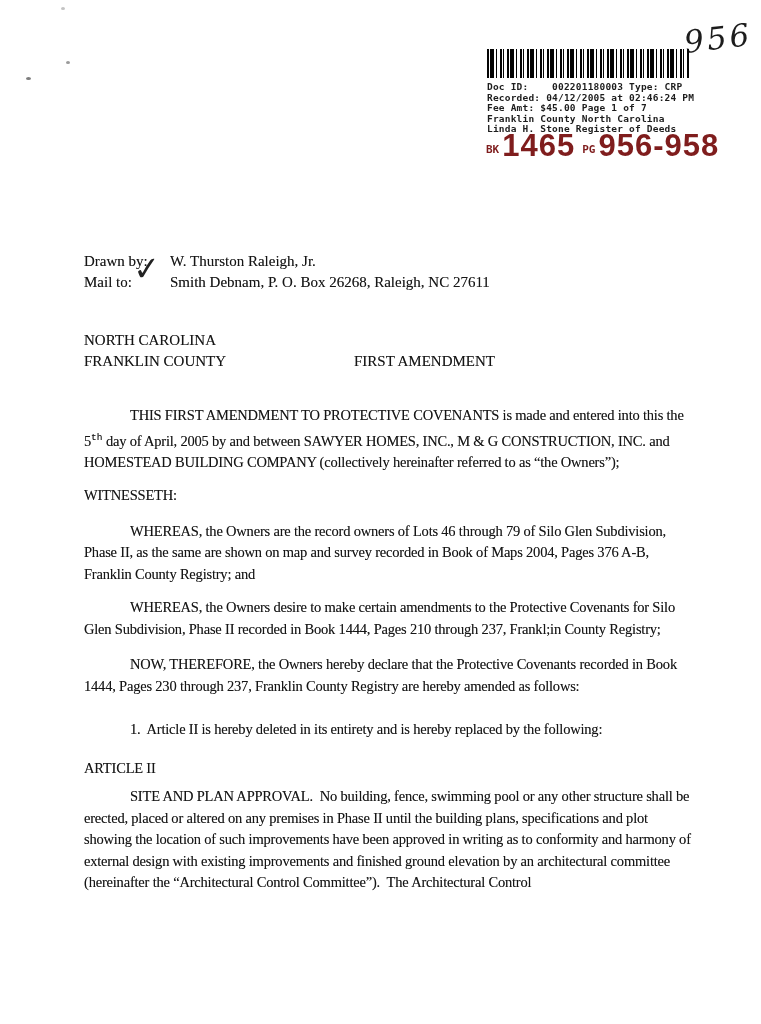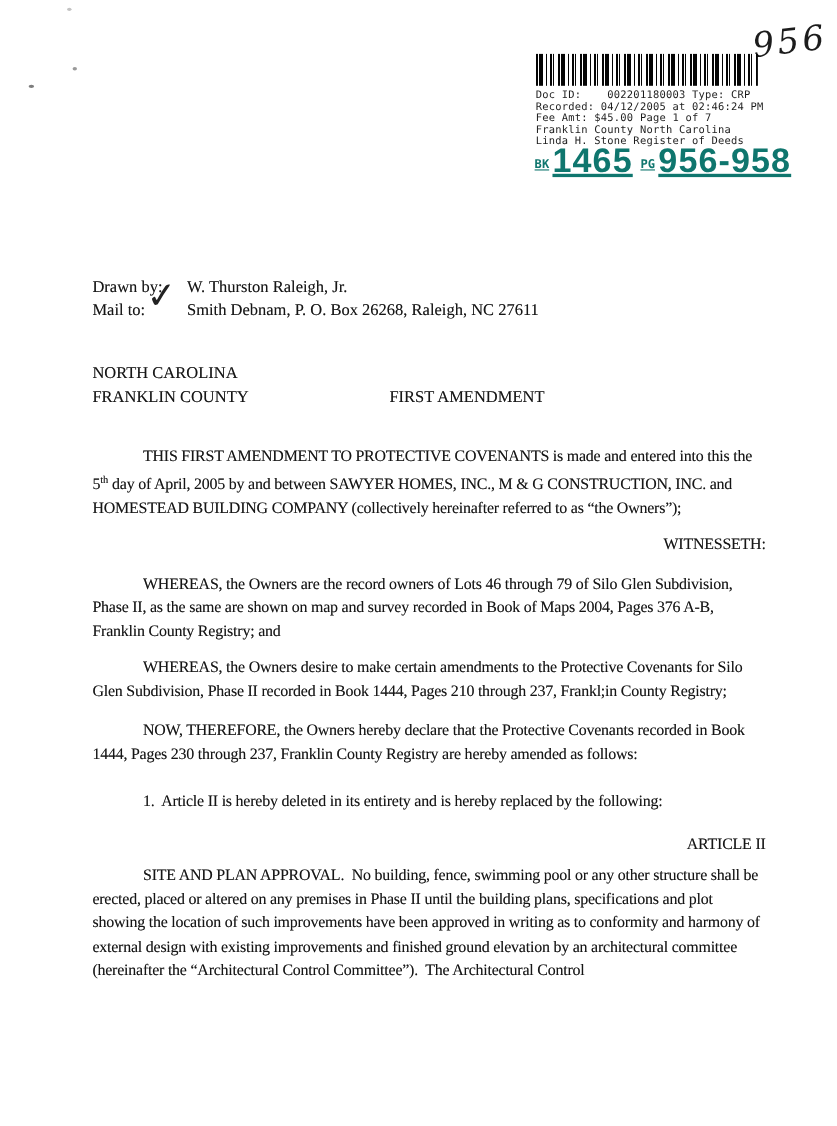--- a/index.html
+++ b/index.html
@@ -40,34 +40,33 @@
       #050505 0px, #050505 2px, #fff 2px, #fff 3px,
       #050505 3px, #050505 7px, #fff 7px, #fff 9px,
       #050505 9px, #050505 10px, #fff 10px, #fff 13px,
       #050505 13px, #050505 15px, #fff 15px, #fff 16px,
       #050505 16px, #050505 17px, #fff 17px, #fff 20px);
   }
   .stamp-text {
     position: absolute;
     left: 487px; top: 82px;
     font-family: "DejaVu Sans Mono", monospace;
-    font-weight: normal;
+    font-weight: bold;
     font-size: 9.5px;
     line-height: 10.6px;
     color: #1d1d1d;
     letter-spacing: 0.2px;
   }
   .stamp-text div { white-space: pre; }
   .bk-line {
     position: absolute;
     left: 486px; top: 131px;
     display: flex;
     align-items: flex-end;
-    color: #0f766e;
-    text-decoration: underline;
+    color: #7f1d1d;
   }
   .bk-small {
     font-family: "DejaVu Sans Mono", monospace;
     font-weight: bold;
     font-size: 11px;
     margin: 0 3px 5px 0;
   }
   .bk-small.pg { margin-left: 7px; }
   .bk-big {
     font-family: "Liberation Sans", sans-serif;
@@ -113,27 +112,27 @@
   .doc-body {
     position: absolute;
     left: 84px; top: 405px;
     width: 612px;
     font-size: 14.5px;
     line-height: 21.5px;
     letter-spacing: -0.2px;
     text-shadow: 0 0 0.5px rgba(20,20,20,0.45);
   }
   .doc-body p { margin: 0; text-indent: 46px; white-space: pre-wrap; }
-  .doc-body .heading { text-align: right; text-indent: 0; }
+  .doc-body .heading { text-align: left; text-indent: 0; }
   .mb12 { margin-bottom: 12px !important; }
   .mb14 { margin-bottom: 14px !important; }
   .mb22 { margin-bottom: 22px !important; }
   .mb17 { margin-bottom: 17px !important; }
   .mb7  { margin-bottom: 7px  !important; }
-  sup { font-size: 9.5px; letter-spacing: 0; }
+  sup { font-size: 9.5px; letter-spacing: 0; font-family: Liberation Mono, monospace; }
 </style>
 </head>
 <body>
 
 <div class="page">
 
   <div class="speck speck1"></div>
   <div class="speck speck2"></div>
   <div class="speck speck3"></div>
 

